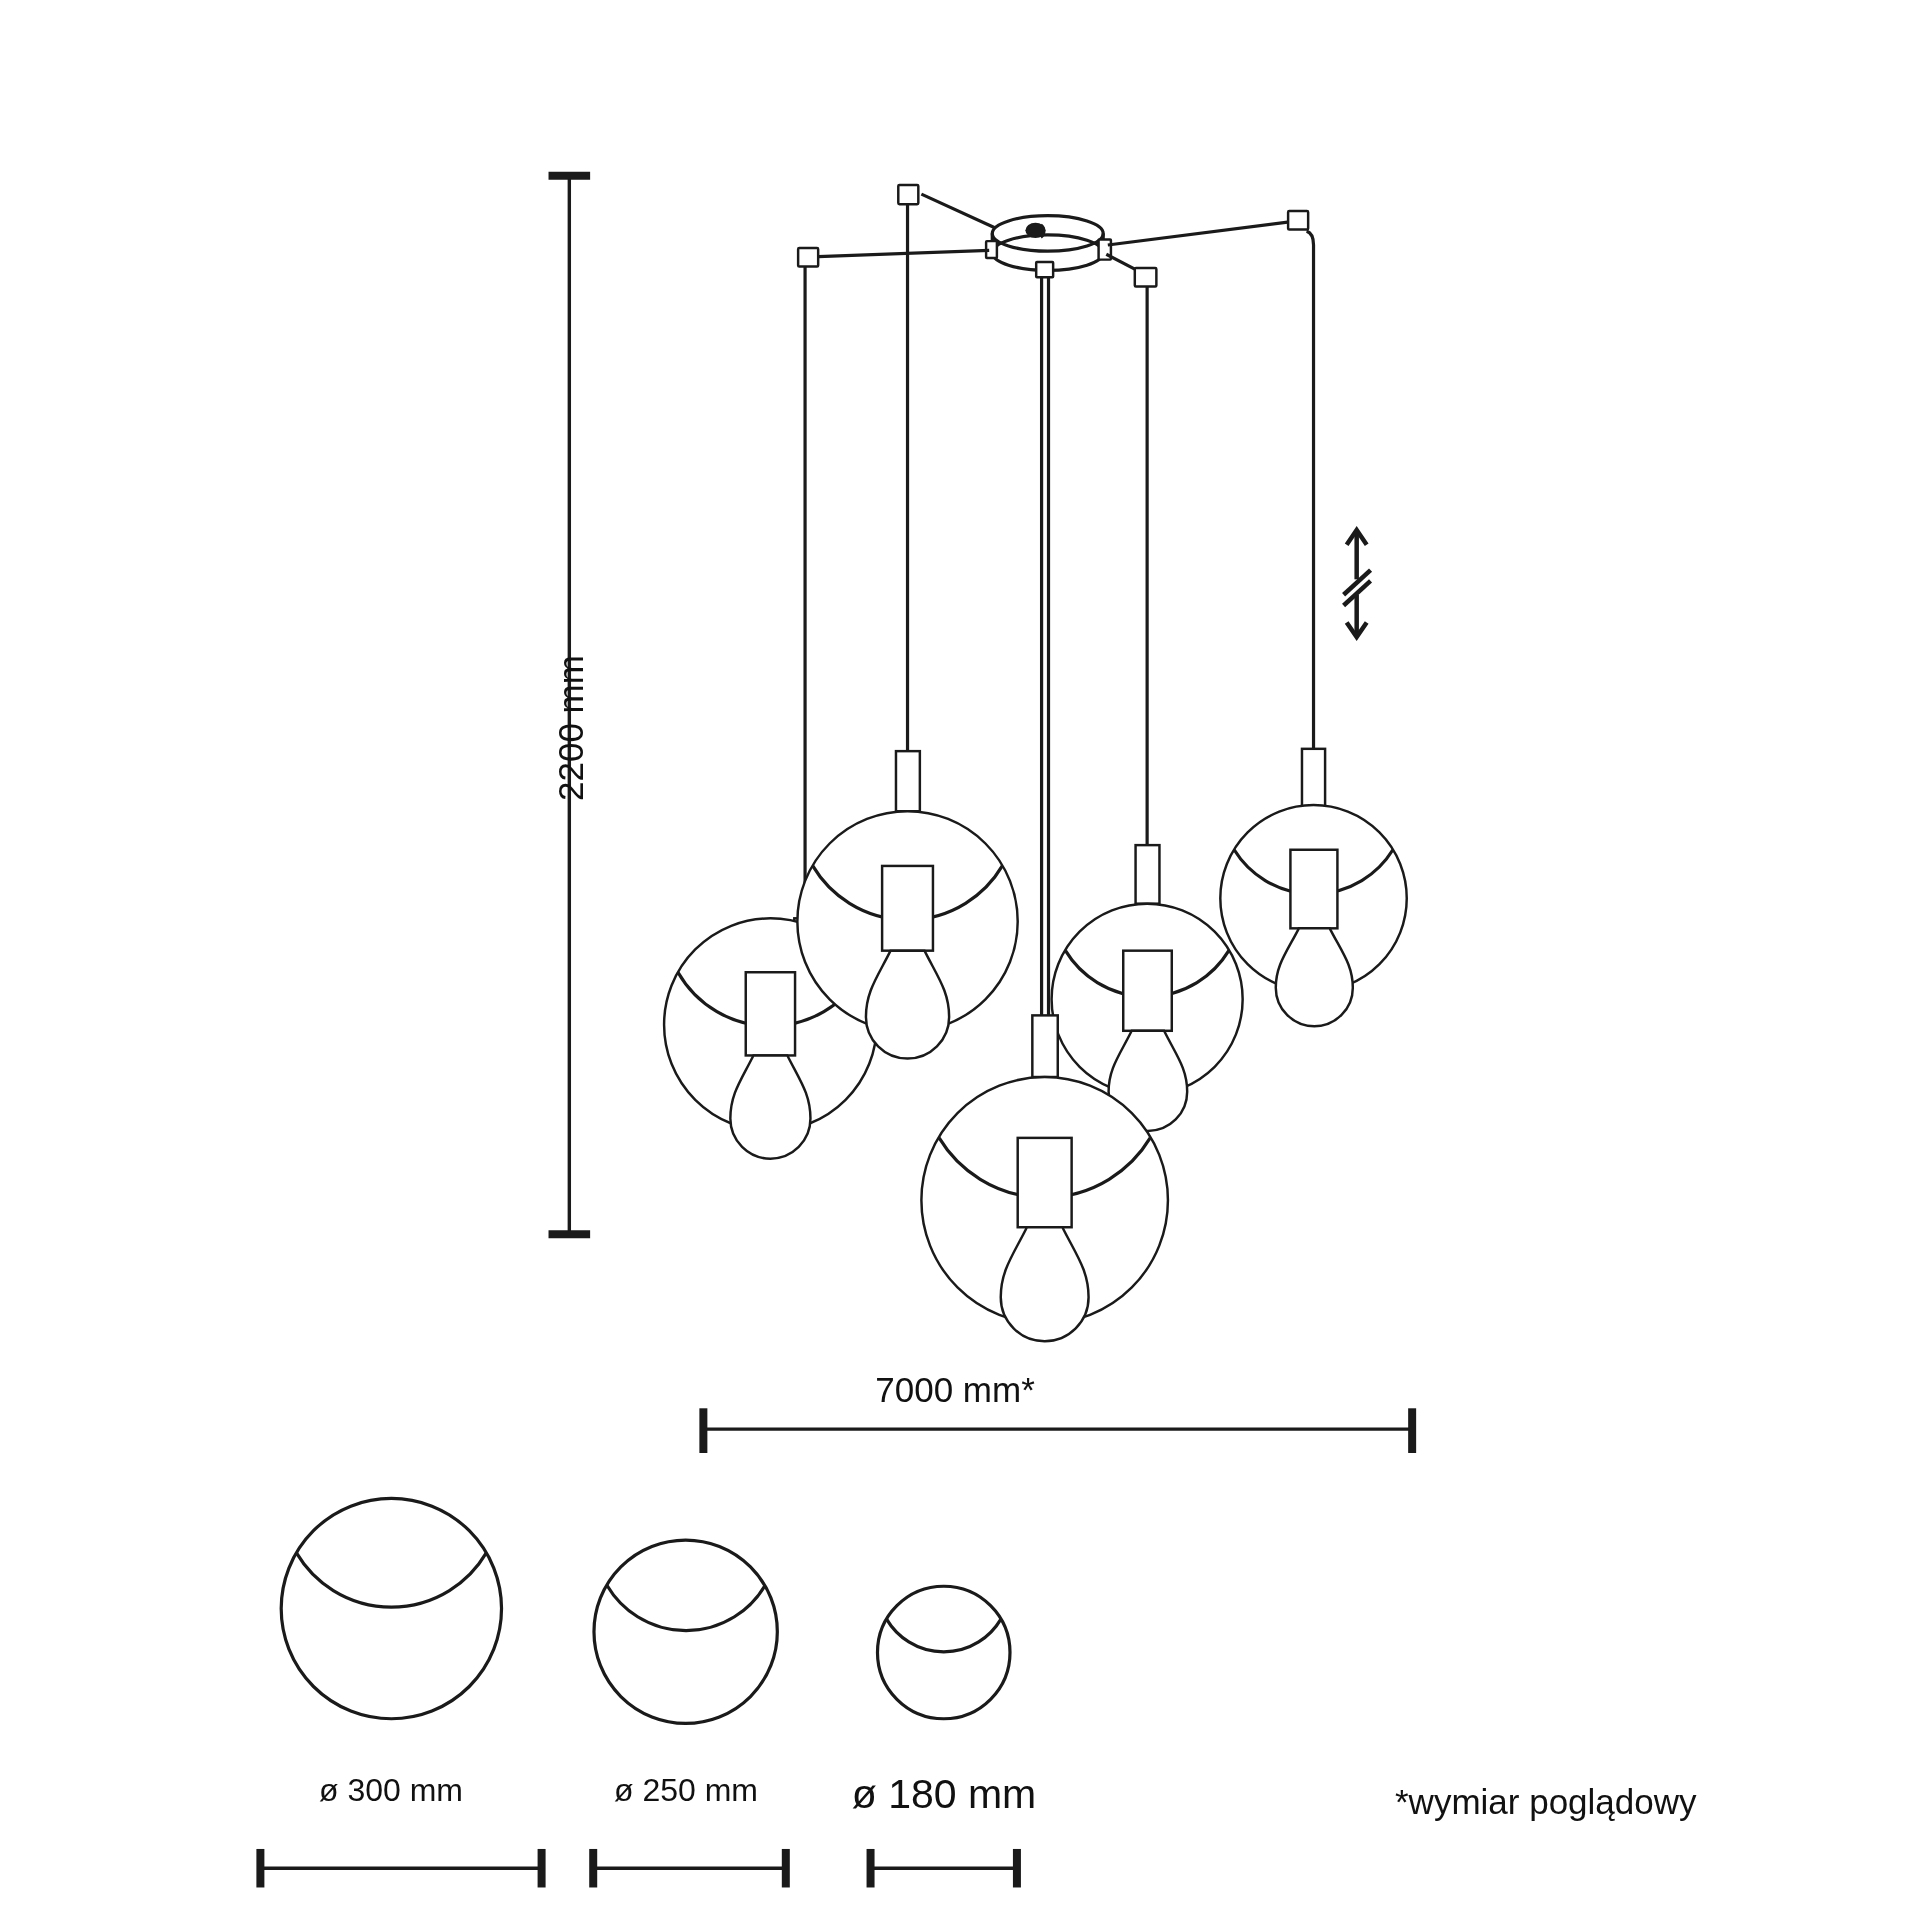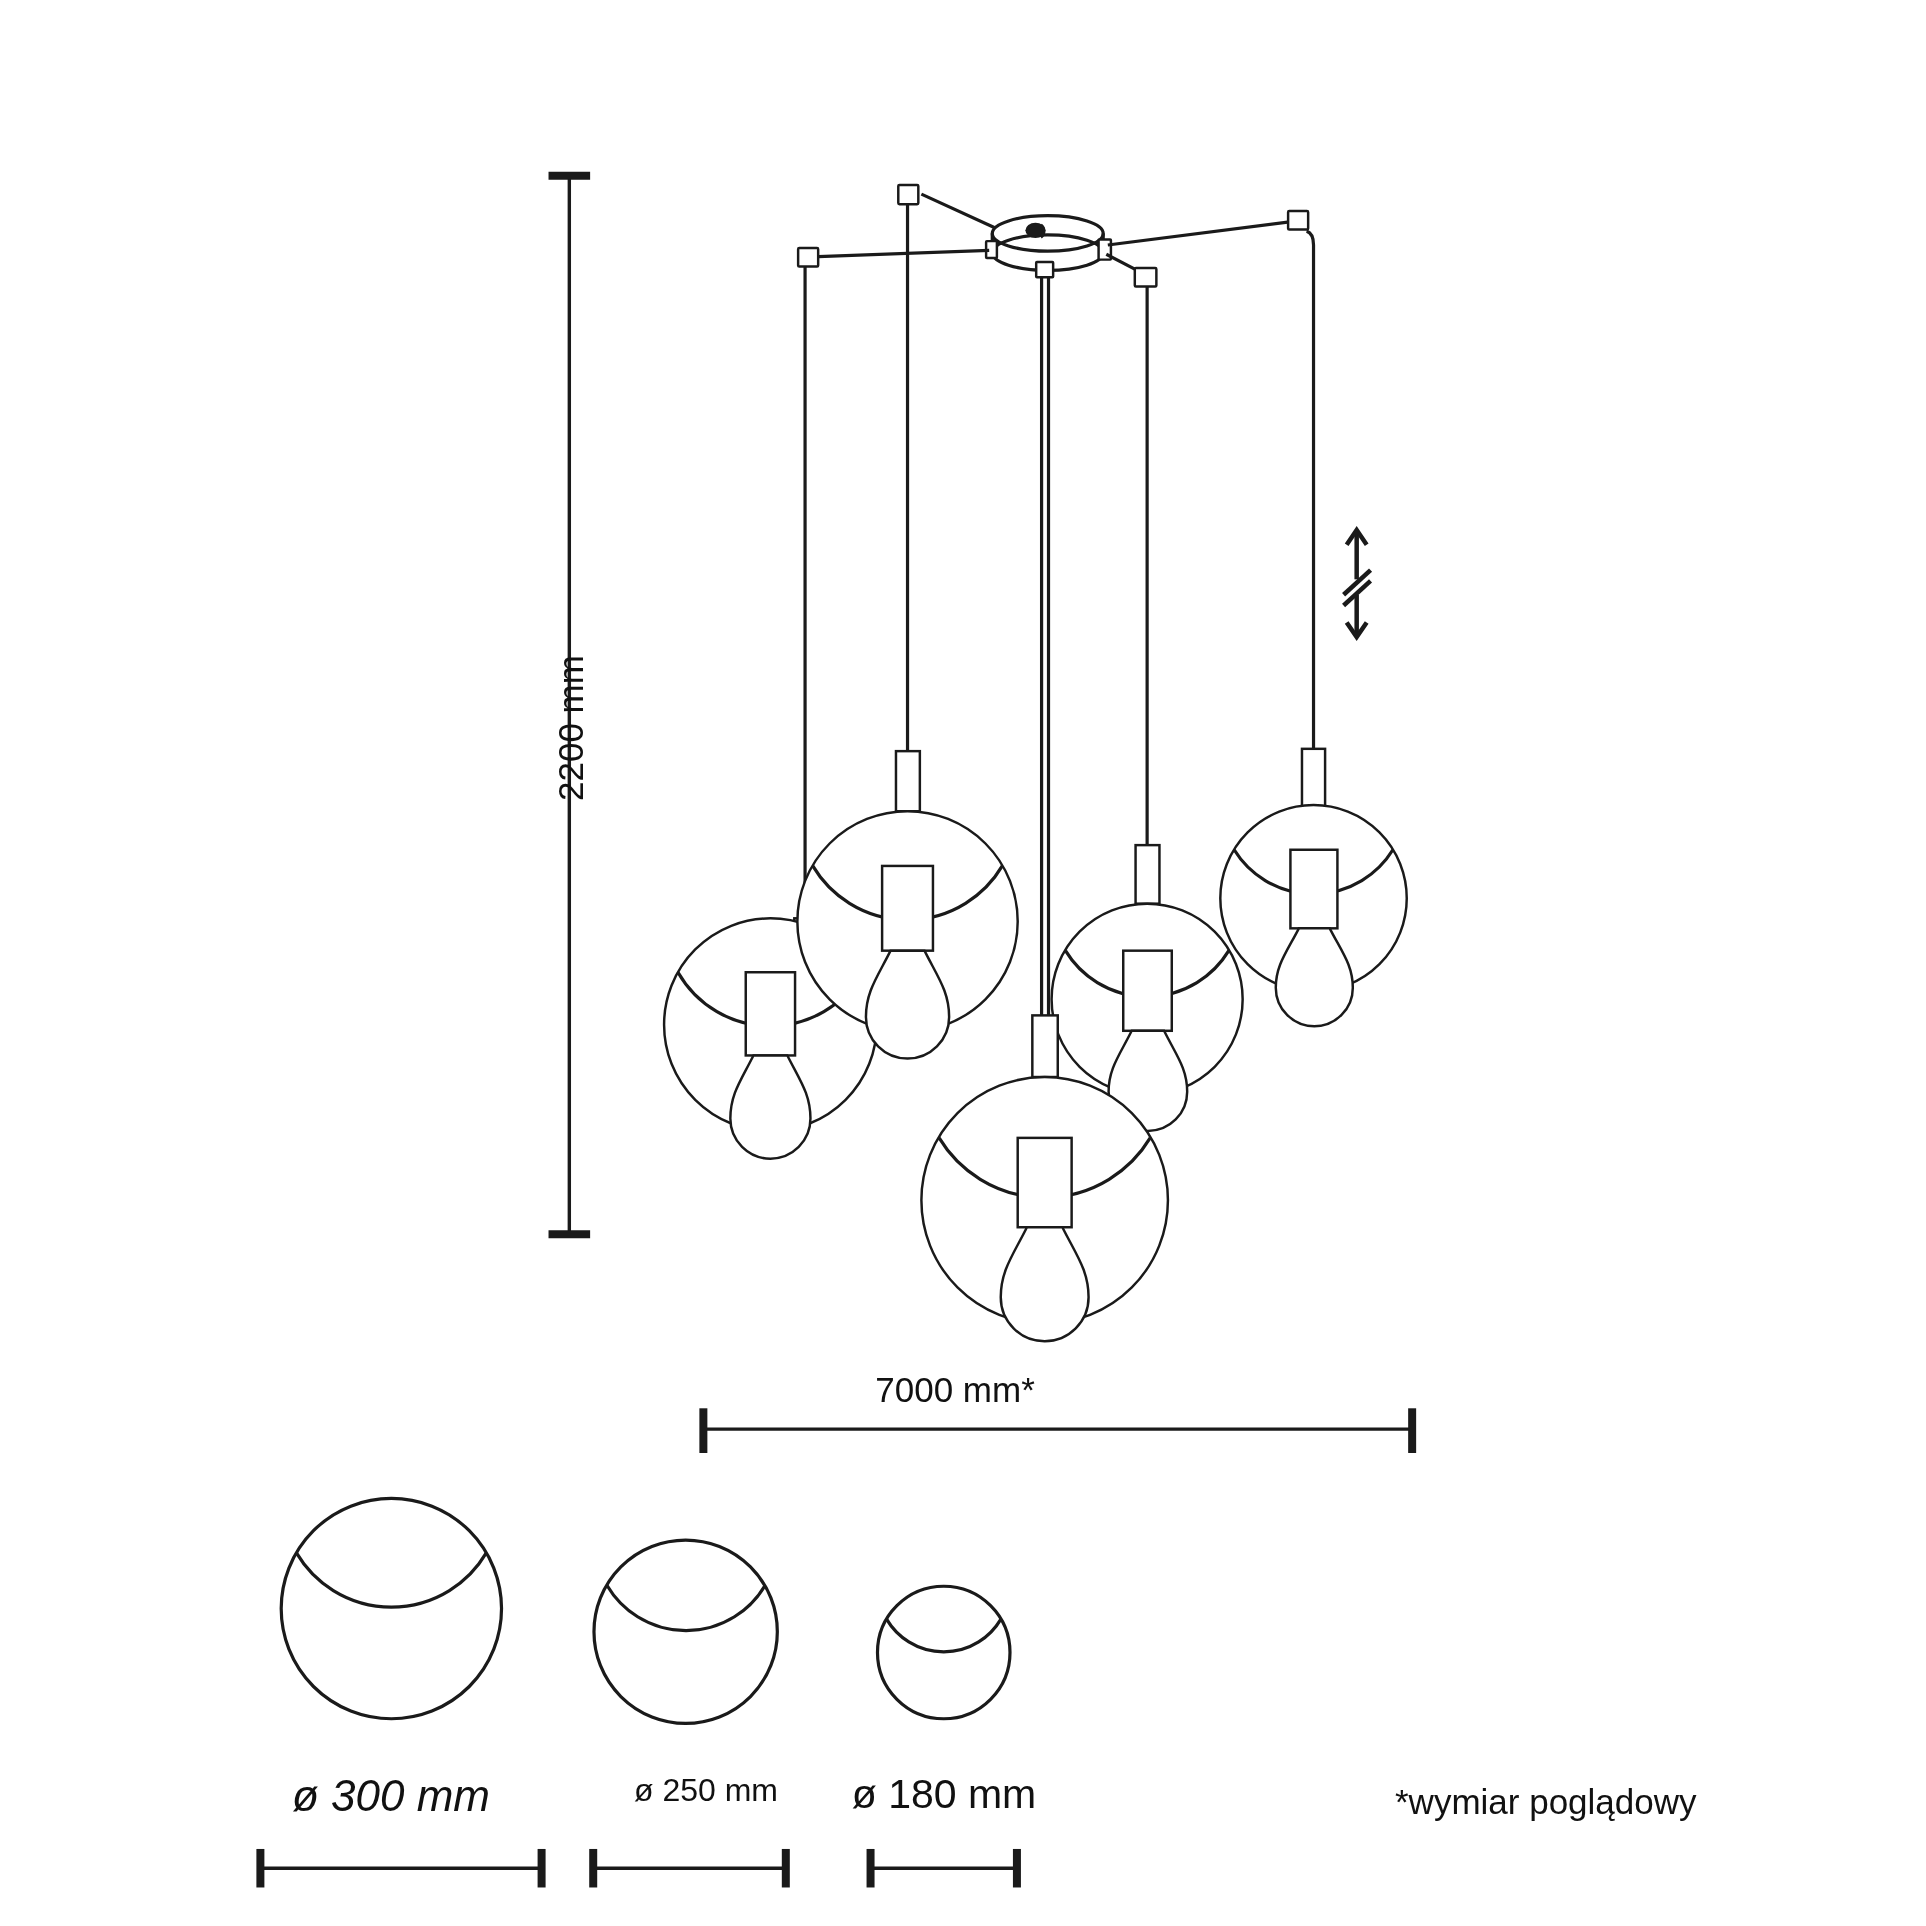--- a/index.html
+++ b/index.html
@@ -45,22 +45,22 @@
   #lbl-height {
     left: 0; top: 0;
     font-size: 35px;
     transform-origin: 0 0;
   }
   #lbl-width {
     font-size: 35px;
     left: 955px; top: 1372px;
     transform: translateX(-50%);
   }
-  #lbl-d300 { font-size: 44px; left: 391px;  top: 1774px; transform: translateX(-50%); font-style: italic; }
-  #lbl-d250 { font-size: 32px; left: 686px;  top: 1774px; transform: translateX(-50%); margin-left: 20px; }
+  #lbl-d300 { font-size: 32px; left: 391px;  top: 1774px; transform: translateX(-50%); }
+  #lbl-d250 { font-size: 32px; left: 686px;  top: 1774px; transform: translateX(-50%); }
   #lbl-d180 { font-size: 41px; left: 944px; top: 1774px; transform: translateX(-50%); }
   #lbl-note { font-size: 35px; left: 1395px; top: 1771px; margin-top: 13px; }
 </style>
 </head>
 <body>
 
 <div id="sheet">
 
   <svg id="drawing" viewBox="0 0 2500 2500">
 

